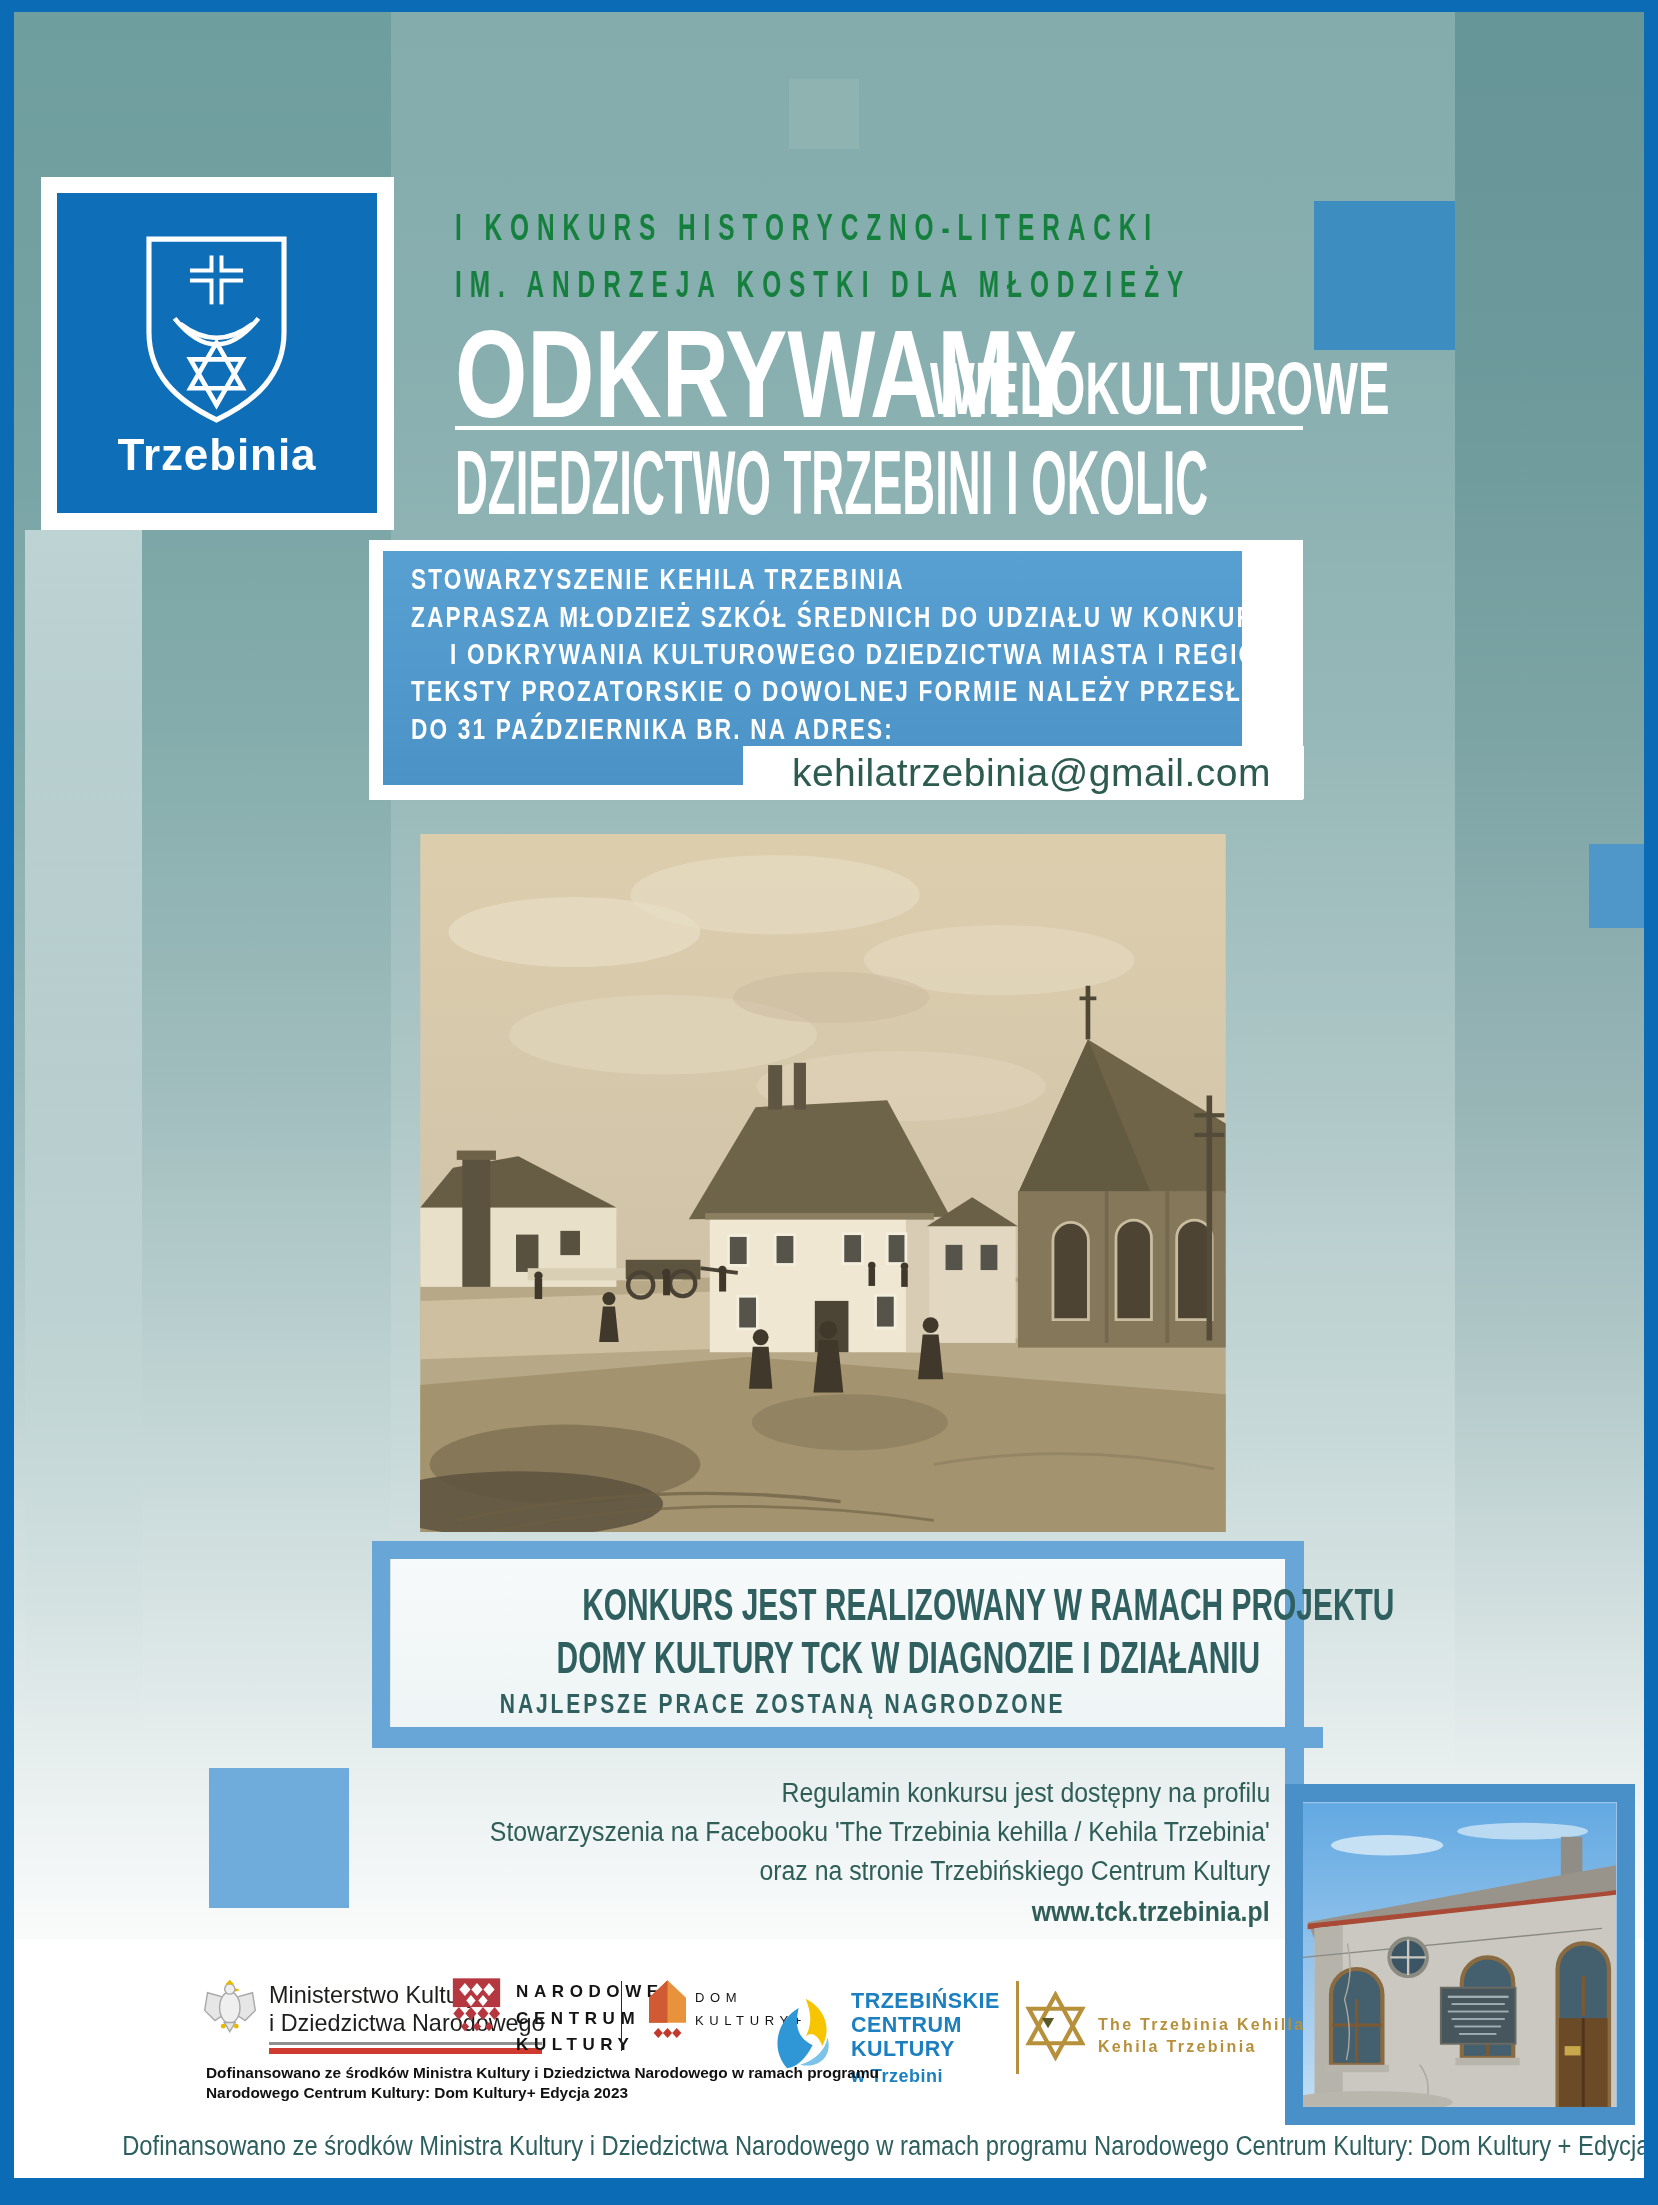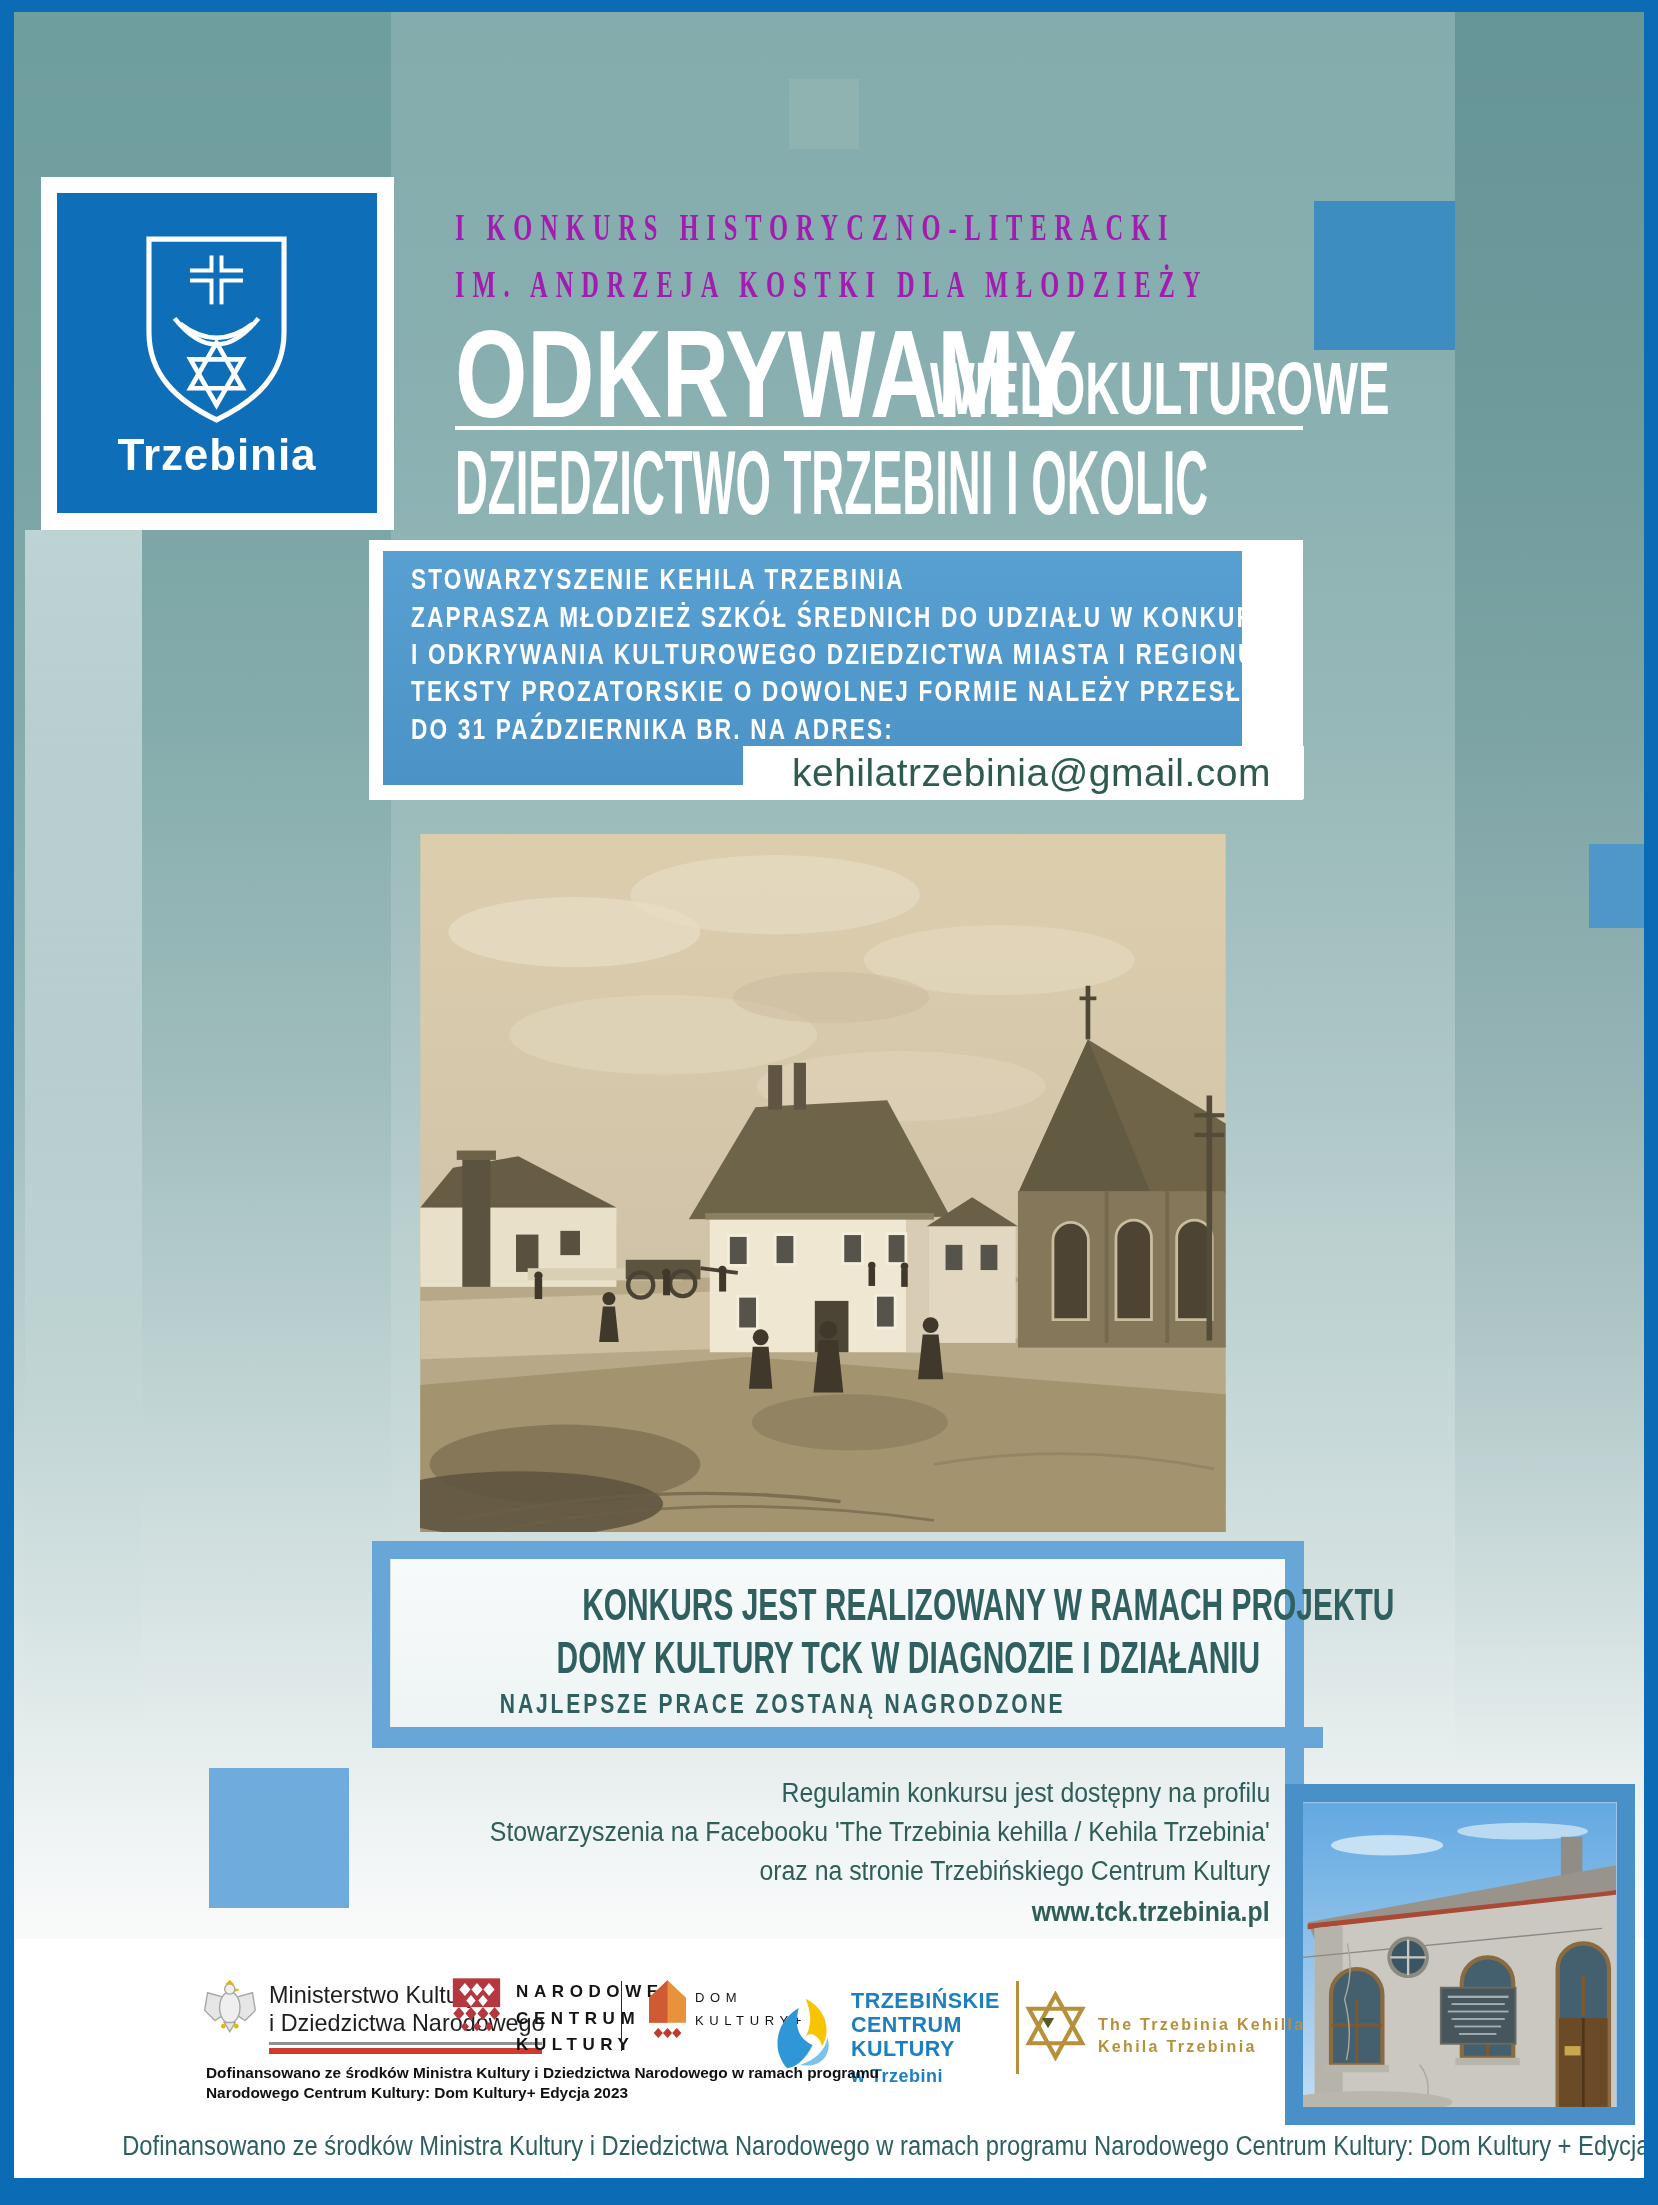--- a/index.html
+++ b/index.html
@@ -20,21 +20,21 @@
   .white-band{left:14px;top:1939px;width:1630px;height:240px;background:#ffffff;z-index:2;}
   
   .frame{left:0;top:0;width:1658px;height:2205px;box-sizing:border-box;z-index:10;
          border:solid #0b6cb5;border-width:12px 14px 27px 14px;pointer-events:none;}
   
   .logo-card{left:41px;top:177px;width:353px;height:353px;background:#ffffff;z-index:3;}
   .logo-blue{left:57px;top:193px;width:320px;height:320px;background:#0e6fb8;z-index:4;}
   .city-name{left:57px;top:430px;width:320px;text-align:center;color:#ffffff;
              font-size:44px;font-weight:600;z-index:5;letter-spacing:0.9px;}
   
-  .h-kicker{color:#a21caf;font-weight:700;font-size:37px;letter-spacing:12px;line-height:1;z-index:4;font-family:Liberation Serif, serif;}
+  .h-kicker{color:#15803d;font-weight:700;font-size:37px;letter-spacing:12px;line-height:1;z-index:4;}
   .h-big{color:#ffffff;font-weight:700;line-height:1;z-index:4;}
   .sx{display:inline-block;white-space:nowrap;transform:scaleX(var(--sx,.7));transform-origin:0 50%;}
   .sxc{transform-origin:50% 50%;}
   .sxr{transform-origin:100% 50%;}
   .rule{background:#ffffff;z-index:4;}
   
   .inv-frame{left:369px;top:540px;width:934px;height:260px;background:#ffffff;z-index:3;}
   .inv-blue{left:383px;top:551px;width:859px;height:234px;z-index:4;
             background:linear-gradient(180deg,#589fd2 0%,#4b92c6 100%);}
   .inv-line{left:411px;color:#ffffff;font-weight:700;font-size:29px;letter-spacing:2.8px;line-height:1;z-index:5;}
@@ -112,21 +112,21 @@
   <div class="abs rule" style="left:455px;top:426px;width:848px;height:3.7px;"></div>
   <div class="abs h-big" style="left:455px;top:437px;font-size:91px;">
     <span class="sx" style="--sx:.50">DZIEDZICTWO TRZEBINI I OKOLIC</span></div>
 
   <div class="abs inv-frame"></div>
   <div class="abs inv-blue"></div>
   <div class="abs inv-line" style="top:565px;">
     <span class="sx" style="--sx:.78">STOWARZYSZENIE KEHILA TRZEBINIA</span></div>
   <div class="abs inv-line" style="top:603px;">
     <span class="sx" style="--sx:.78">ZAPRASZA MŁODZIEŻ SZKÓŁ ŚREDNICH DO UDZIAŁU W KONKURSIE</span></div>
-  <div class="abs inv-line" style="top:640px;">
+  <div class="abs inv-line" style="top:640px;margin-left:39px;">
     <span class="sx" style="--sx:.78">I ODKRYWANIA KULTUROWEGO DZIEDZICTWA MIASTA I REGIONU.</span></div>
   <div class="abs inv-line" style="top:677px;">
     <span class="sx" style="--sx:.78">TEKSTY PROZATORSKIE O DOWOLNEJ FORMIE NALEŻY PRZESŁAĆ</span></div>
   <div class="abs inv-line" style="top:715px;">
     <span class="sx" style="--sx:.78">DO 31 PAŹDZIERNIKA BR. NA ADRES:</span></div>
   <div class="abs email-box">
     <span class="email">kehilatrzebinia@gmail.com</span>
     </div>
 
   <svg class="abs photo-main" width="806" height="698" viewBox="0 0 1725 1495">

